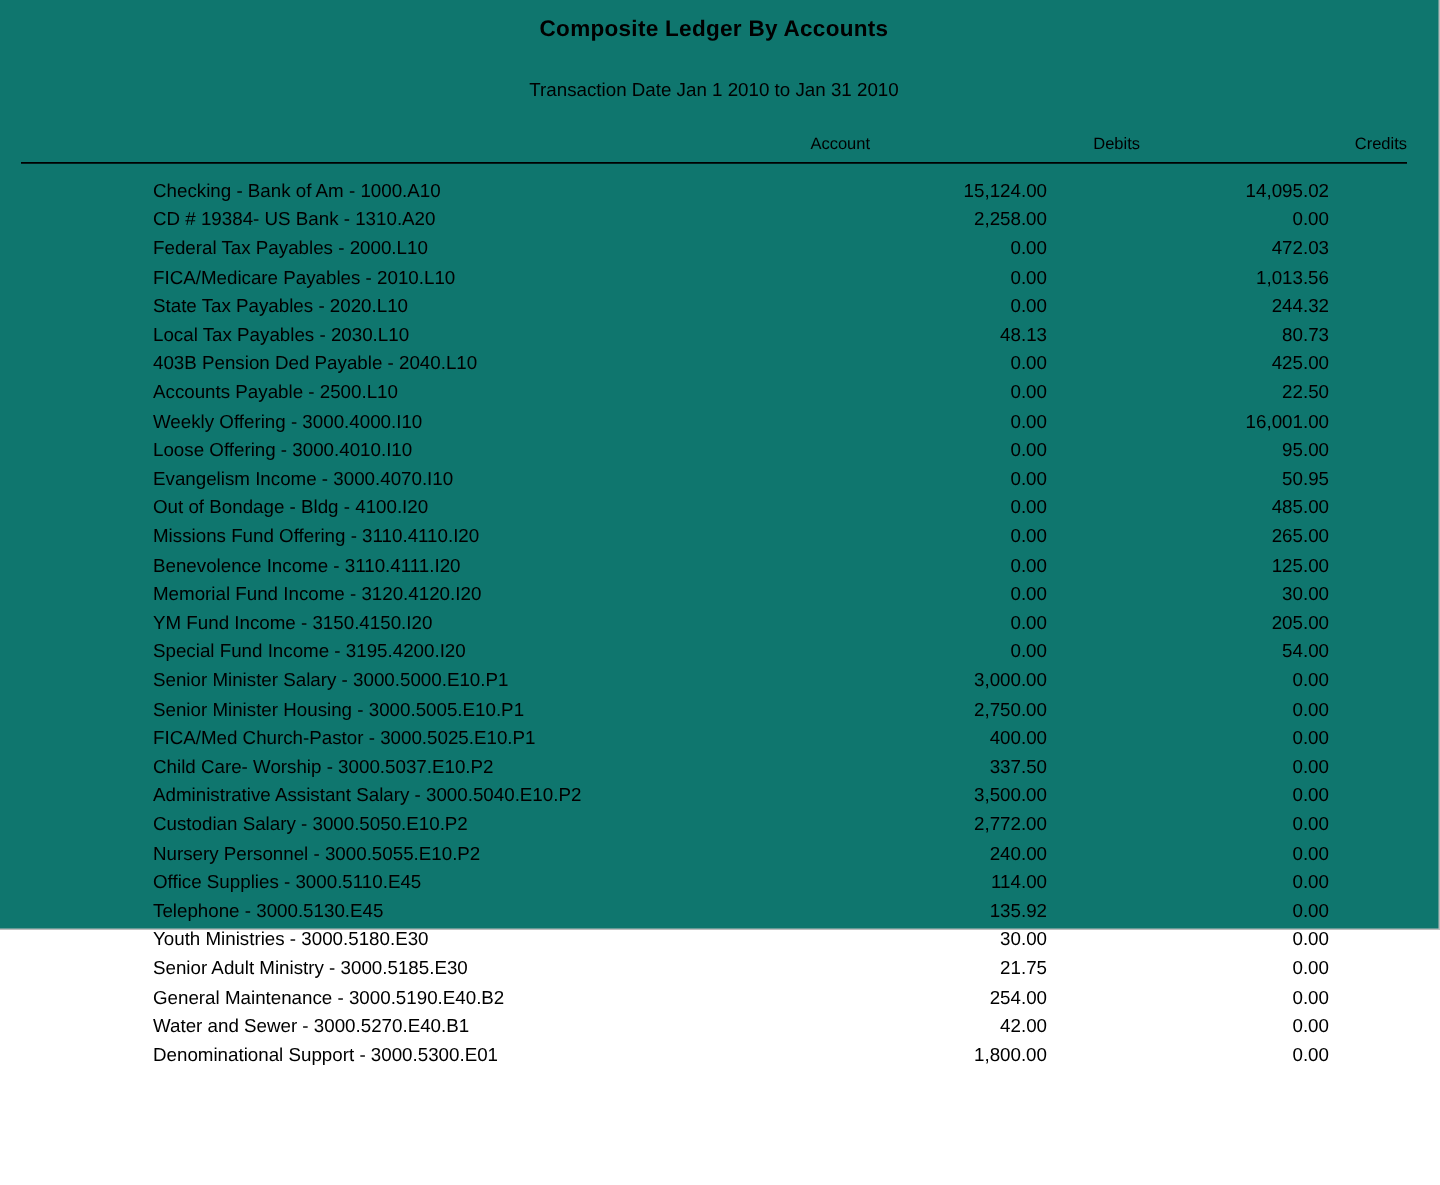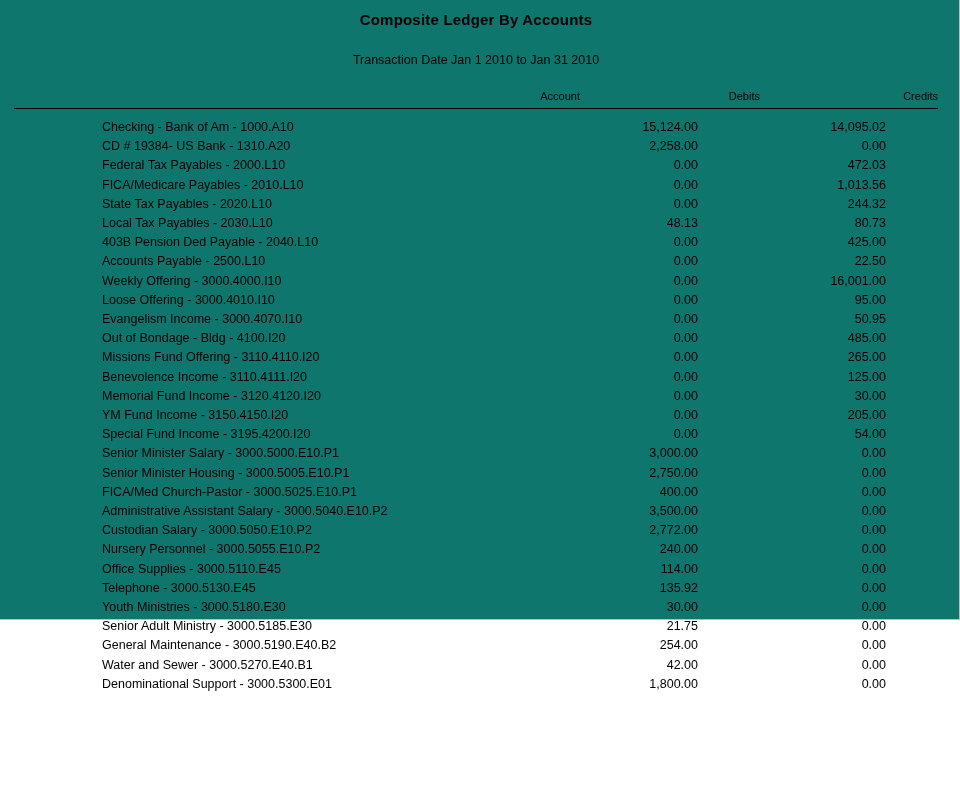--- a/index.html
+++ b/index.html
@@ -212,20 +212,25 @@
               <td class="acct">Senior Minister Housing - 3000.5005.E10.P1</td>
               <td class="num debit">2,750.00</td>
               <td class="num credit">0.00</td>
             </tr>
             <tr class="data-row">
               <td class="acct">FICA/Med Church-Pastor - 3000.5025.E10.P1</td>
               <td class="num debit">400.00</td>
               <td class="num credit">0.00</td>
             </tr>
             <tr class="data-row">
+              <td class="acct">Child Care- Worship - 3000.5037.E10.P2</td>
+              <td class="num debit">337.50</td>
+              <td class="num credit">0.00</td>
+            </tr>
+            <tr class="data-row">
               <td class="acct">Administrative Assistant Salary - 3000.5040.E10.P2</td>
               <td class="num debit">3,500.00</td>
               <td class="num credit">0.00</td>
             </tr>
             <tr class="data-row">
               <td class="acct">Custodian Salary - 3000.5050.E10.P2</td>
               <td class="num debit">2,772.00</td>
               <td class="num credit">0.00</td>
             </tr>
             <tr class="data-row">

